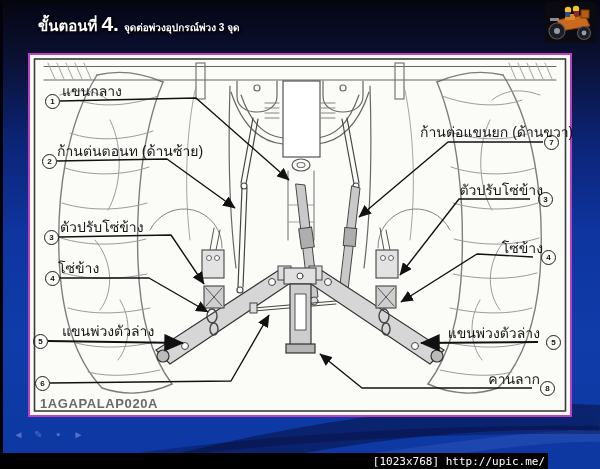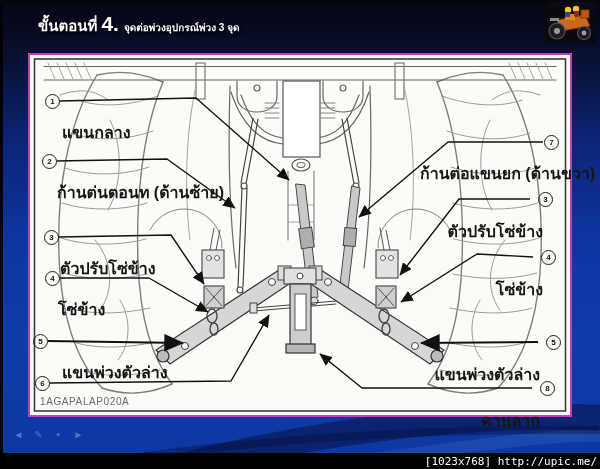--- a/index.html
+++ b/index.html
@@ -21,38 +21,38 @@
   .clipart{position:absolute;left:545px;top:2px;width:51px;height:41px;background:#0a0a10;
            border-radius:3px;overflow:hidden;}
 
   
   .content{position:absolute;left:28px;top:53px;width:540px;height:360px;background:#fbfbf8;
            border:2px solid #bf3fbf;}
 
   .art{position:absolute;left:0;top:0;width:600px;height:469px;pointer-events:none;}
 
   
-  .lbl{position:absolute;font-size:16px;font-weight:bold;color:#151515;white-space:nowrap;z-index:5;margin-top:40px;}
+  .lbl{position:absolute;font-size:14px;font-weight:normal;color:#151515;white-space:nowrap;z-index:5;}
   .lbl.r{text-align:right;}
   .num{position:absolute;width:13px;height:13px;border:1.2px solid #1d1d1d;border-radius:50%;
        font-size:8px;font-weight:bold;line-height:13px;text-align:center;color:#111;z-index:5;}
-  .figcode{position:absolute;left:40px;top:396px;font-size:10px;letter-spacing:.6px;color:#6a6a6a;
-           font-weight:normal;z-index:5;}
+  .figcode{position:absolute;left:40px;top:396px;font-size:13px;letter-spacing:.6px;color:#6a6a6a;
+           font-weight:bold;z-index:5;}
 
   
   .nav{position:absolute;left:12px;top:428px;display:flex;gap:7px;}
   .navbtn{width:13px;height:13px;color:rgba(140,160,225,.55);font-size:10px;line-height:13px;
           text-align:center;cursor:pointer;}
   .ic-prev::before{content:"\25C4";}
   .ic-pen::before{content:"\270E";}
   .ic-menu::before{content:"\25AA";font-size:11px;}
   .ic-next::before{content:"\25BA";}
 
   
-  .wmbar{position:absolute;left:0;bottom:0;width:600px;height:16px;background:#000;
+  .wmbar{position:absolute;left:0;bottom:0;width:548px;height:16px;background:#000;
          display:flex;align-items:center;justify-content:flex-end;}
   .wm{color:#fff;font-family:"DejaVu Sans Mono","Liberation Mono",monospace;font-size:11px;
       padding-right:3px;letter-spacing:0;}
 </style>
 </head>
 <body>
 
 <div id="stage">
 
   <svg class="bgfx" viewBox="0 0 600 469">

